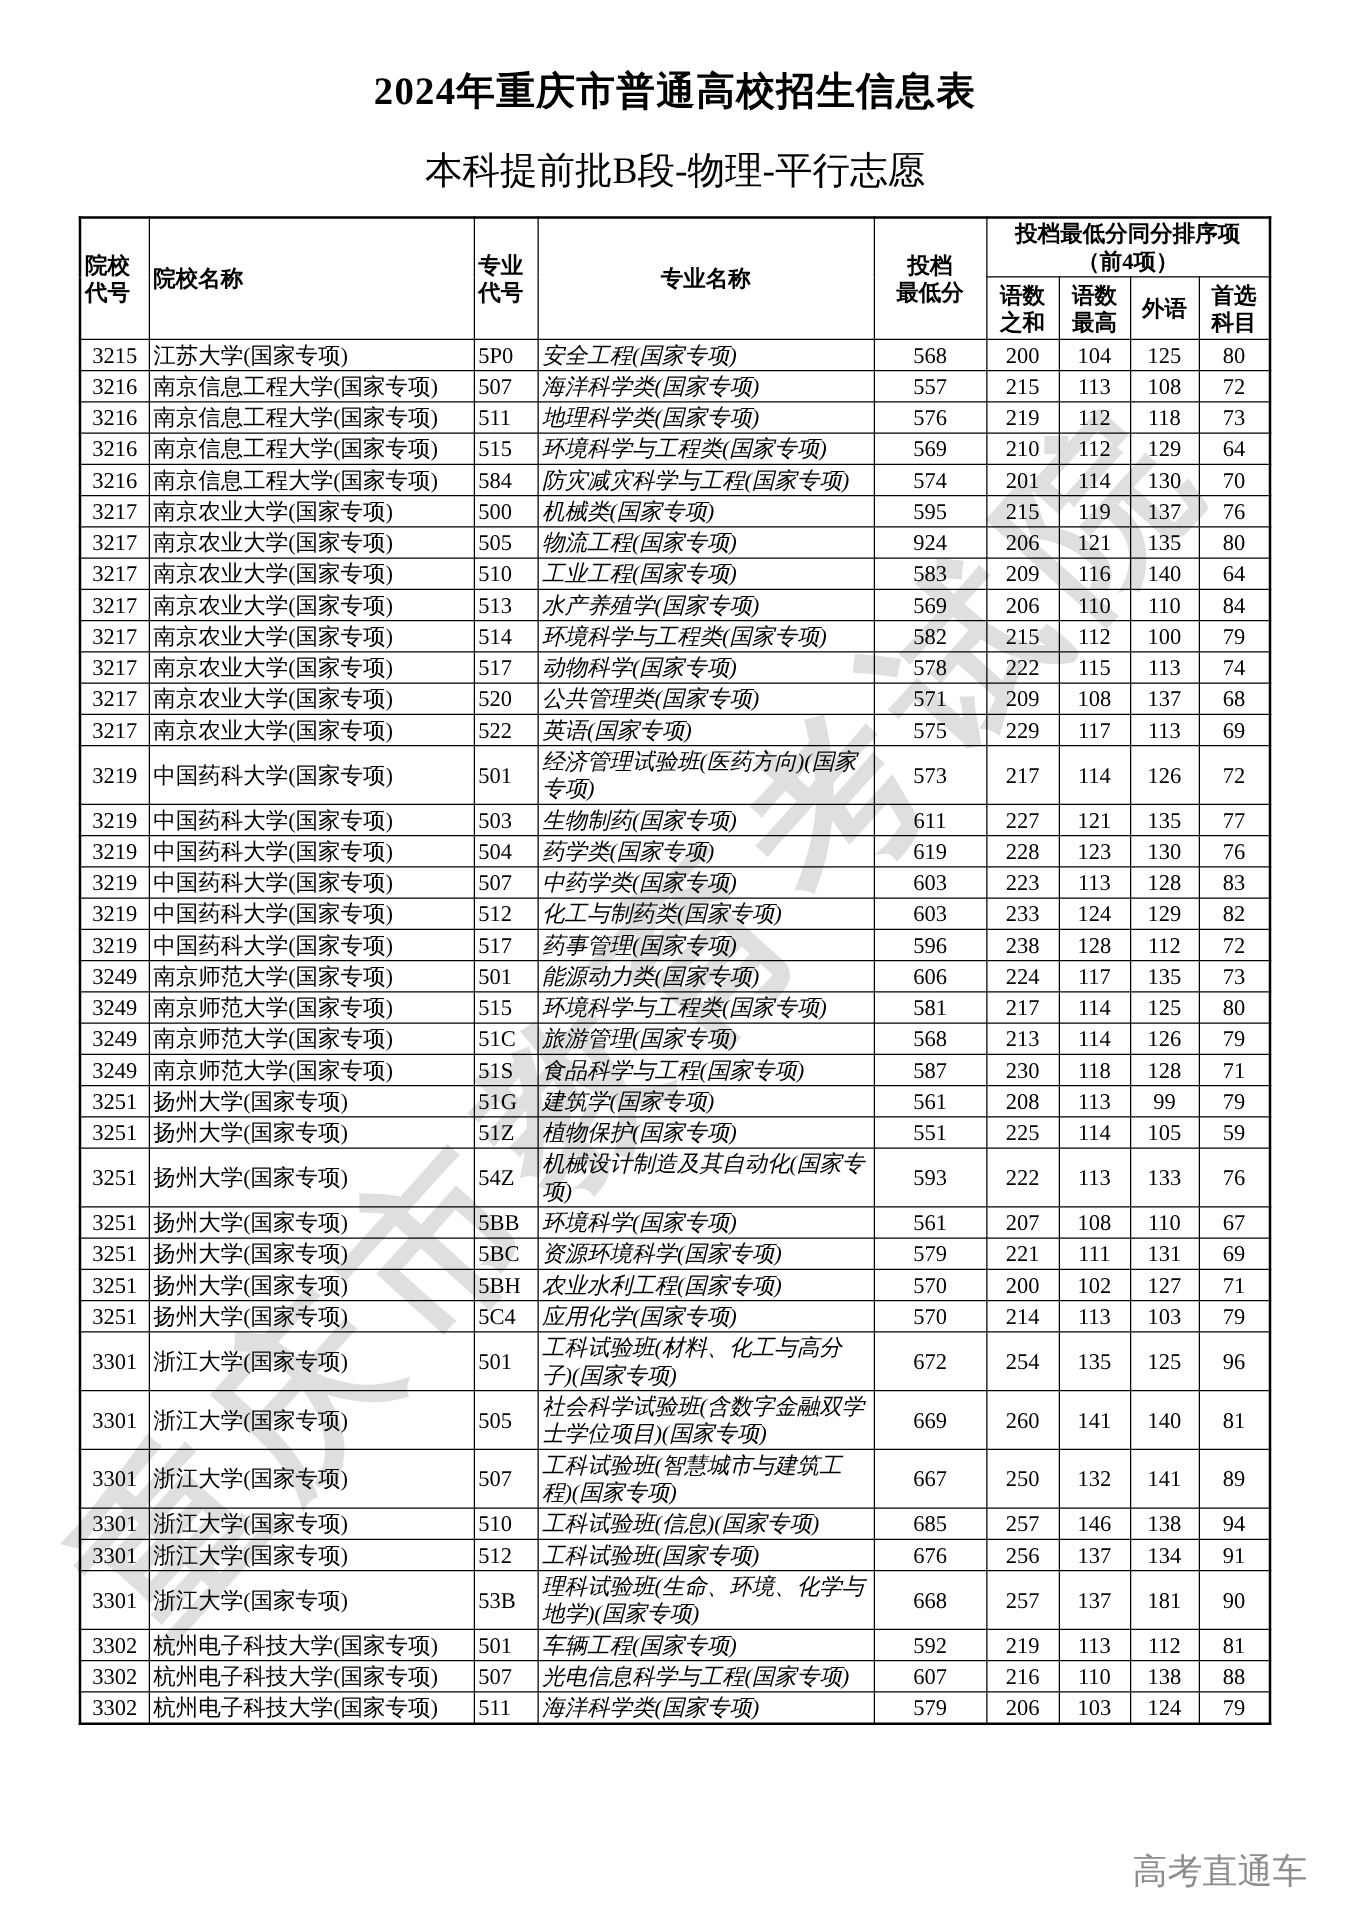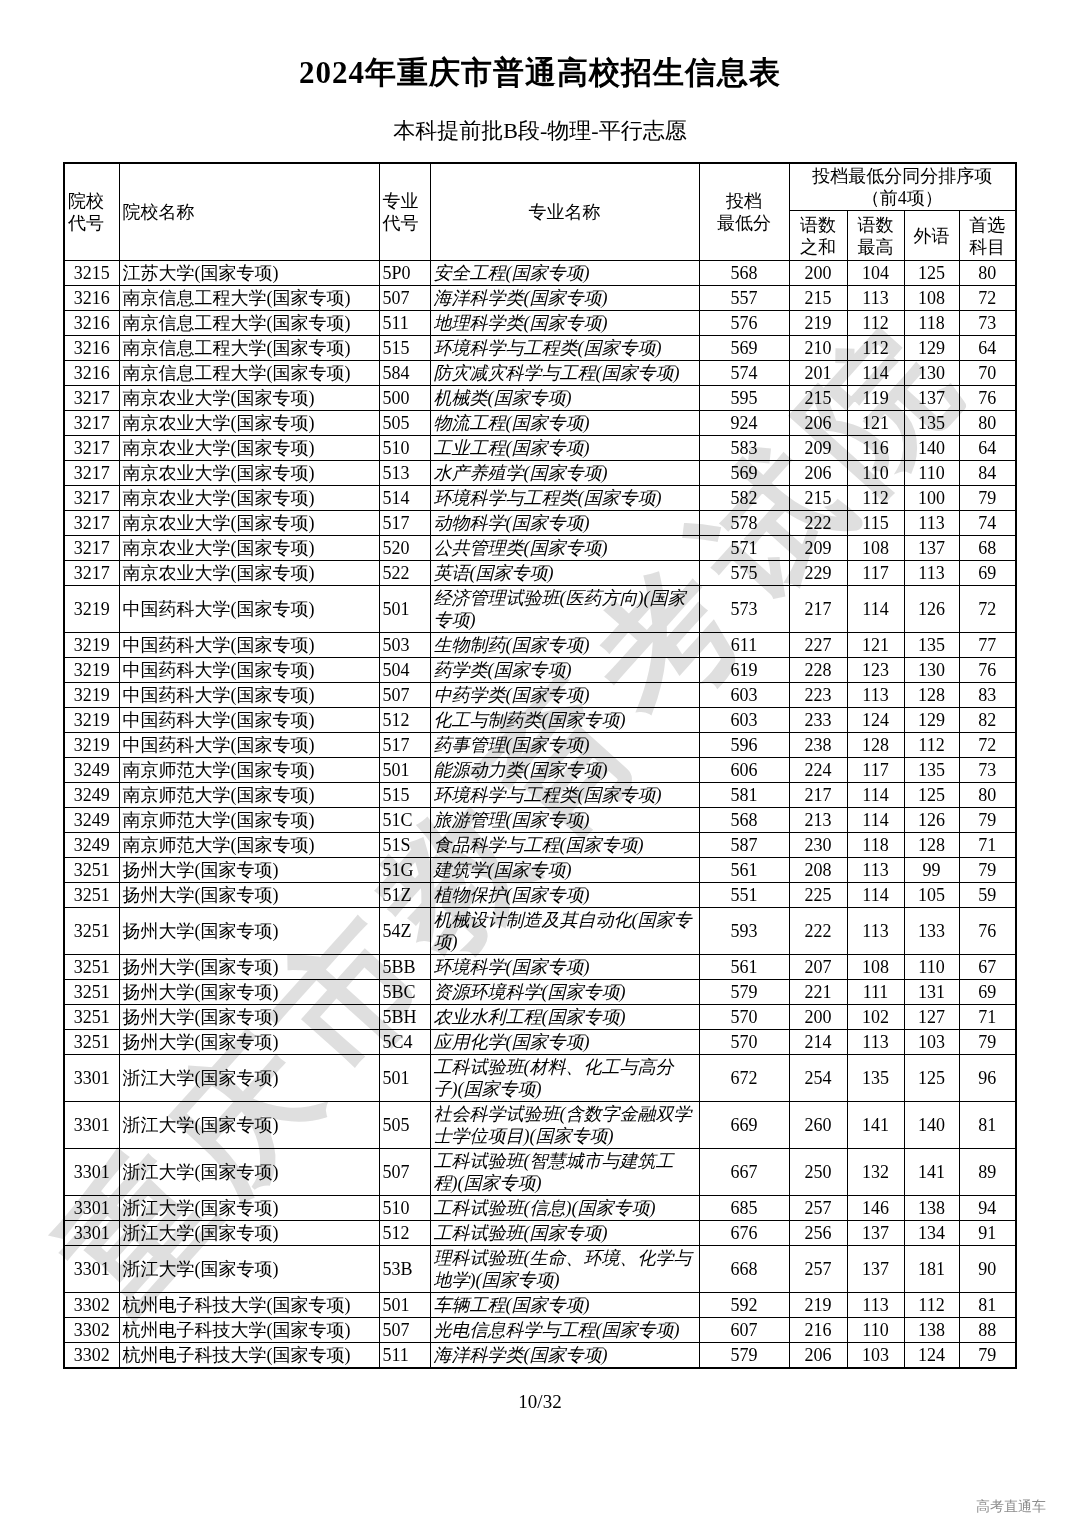--- a/index.html
+++ b/index.html
@@ -31,21 +31,21 @@
     text-align: center;
     font-size: 31px;
     font-weight: 700;
     letter-spacing: 1px;
     position: relative;
     z-index: 1;
   }
   .subtitle {
     margin: 22px 0 0 0;
     text-align: center;
-    font-size: 22px;
+    font-size: 30px;
     font-weight: 400;
     position: relative;
     z-index: 1;
   }
   table.results {
     position: relative;
     z-index: 1;
     margin: 16px auto 0 auto;
     width: 952px;
     border-collapse: collapse;
@@ -55,21 +55,21 @@
   table.results th, table.results td {
     border: 1px solid #000;
     font-size: 18px;
     line-height: 22px;
     padding: 1px 3px;
     vertical-align: middle;
     overflow: hidden;
     word-break: break-all;
   }
   table.results th {
-    font-weight: 400;
+    font-weight: 700;
     white-space: pre-line;
   }
   thead tr.h1 { height: 46px; }
   thead tr.h2 { height: 50px; }
   th.h-left { text-align: left; }
   td.c0 { text-align: center; }
   td.c1 { text-align: left; }
   td.c2 { text-align: left; }
   td.c3 { text-align: left; font-style: italic; }
   td.c4, td.c5, td.c6, td.c7, td.c8 { text-align: center; }
@@ -78,21 +78,21 @@
     position: relative;
     z-index: 1;
     text-align: center;
     margin-top: 22px;
     font-size: 19px;
   }
   .brand {
     position: absolute;
     right: 34px;
     bottom: 12px;
-    font-size: 14px;
+    font-size: 28px;
     color: #8d8d8d;
     z-index: 2;
     font-family: "Liberation Sans", "DejaVu Sans", sans-serif;
   }
 </style>
 </head>
 <body>
 
 <div class="page">
 
@@ -562,17 +562,16 @@
           <td class="c3">海洋科学类(国家专项)</td>
           <td class="c4">579</td>
           <td class="c5">206</td>
           <td class="c6">103</td>
           <td class="c7">124</td>
           <td class="c8">79</td>
         </tr>
       </tbody>
   </table>
 
-  <div class="pagenum">10/32</div>
 
   <div class="brand">高考直通车</div>
 
 </div>
 
 </body></html>

